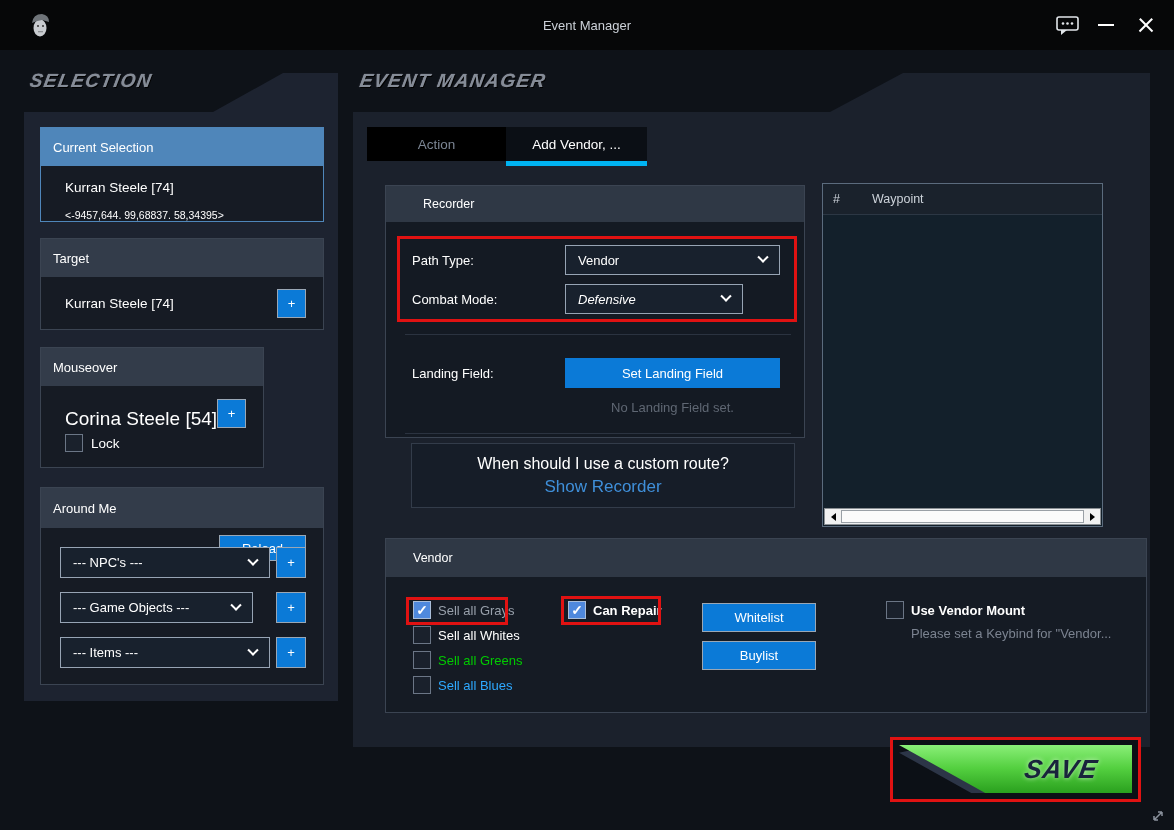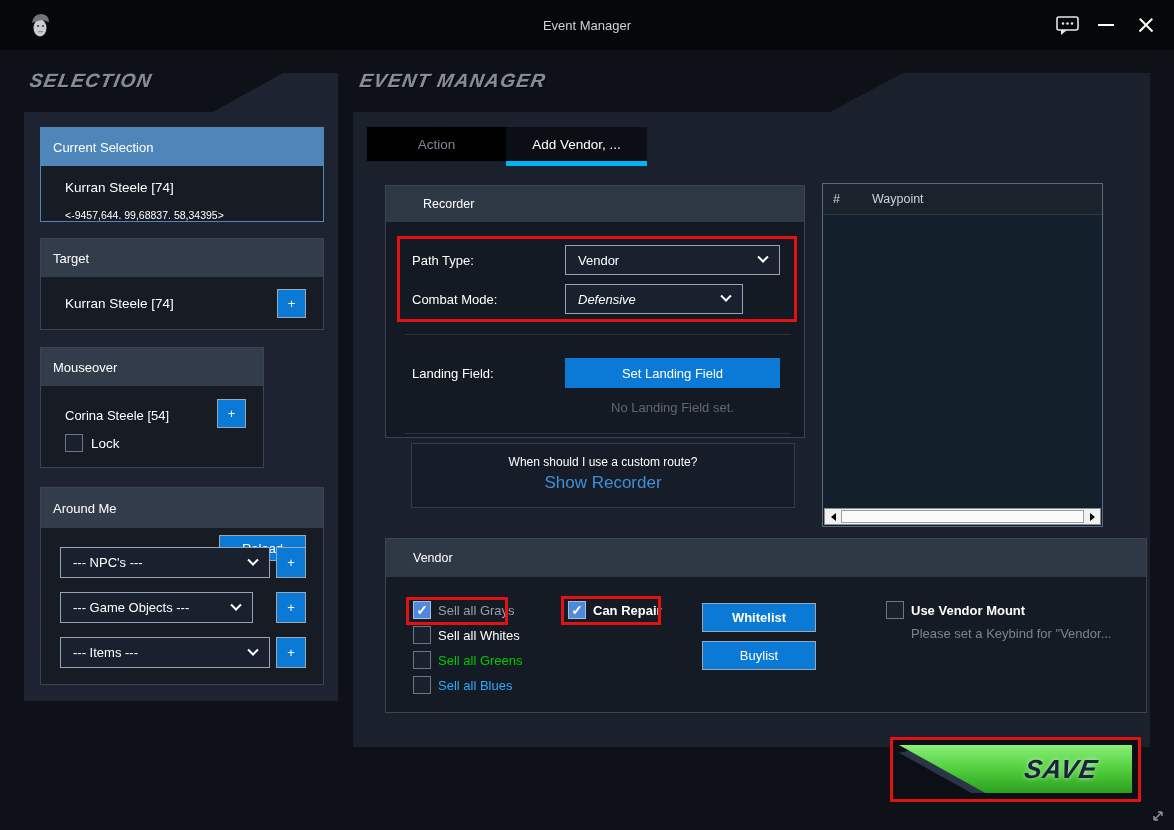--- a/index.html
+++ b/index.html
@@ -148,21 +148,21 @@
     <div class="box-header">Target</div>
     <div style="position:relative; height:53px; display:flex; align-items:center; padding-left:24px;">
       <span style="font-size:13.5px;">Kurran Steele [74]</span>
       <div class="btn-blue" style="position:absolute; right:17px; top:12px; width:29px; height:29px;">+</div>
     </div>
   </div>
 
   <div class="box" style="left:40px; top:347px; width:224px; height:121px;">
     <div class="box-header">Mouseover</div>
     <div style="position:relative;">
-      <div style="position:absolute; left:24px; top:22px; font-size:13px;">Corina Steele [54]</div>
+      <div style="position:absolute; left:24px; top:22px; font-size:19px;">Corina Steele [54]</div>
       <div class="btn-blue" style="position:absolute; right:17px; top:13px; width:29px; height:29px;">+</div>
       <div style="position:absolute; left:24px; top:48px; display:flex; align-items:center; gap:8px;">
         <div class="cb"></div>
         <span style="font-size:13.5px;">Lock</span>
       </div>
     </div>
   </div>
 
   <div class="box" style="left:40px; top:487px; width:284px; height:198px;">
     <div class="box-header" style="height:40px;">
@@ -206,21 +206,21 @@
   </div>
   <div class="annotation" style="left:397px; top:236px; width:400px; height:86px;"></div>
 
   <div class="divider" style="left:405px; top:334px; width:386px;"></div>
   <div class="label13" style="left:412px; top:366px;">Landing Field:</div>
   <div class="btn-blue" style="position:absolute; left:565px; top:358px; width:215px; height:30px; border:none;">Set Landing Field</div>
   <div class="label13 muted" style="left:565px; top:400px; width:215px; text-align:center;">No Landing Field set.</div>
   <div class="divider" style="left:405px; top:433px; width:386px;"></div>
 
   <div class="info-box" style="left:411px; top:443px; width:384px; height:65px;">
-    <div style="font-size:12px; margin-top:11px;text-align:center;">When should I use a custom route?</div>
+    <div style="font-size:16px; margin-top:11px;text-align:center;">When should I use a custom route?</div>
     <div class="link-blue" style="margin-top:4px;">Show Recorder</div>
   </div>
 
   <div class="wp-panel">
     <div class="wp-header">
       <span style="margin-left:10px;">#</span>
       <span style="margin-left:32px;">Waypoint</span>
     </div>
     <div class="wp-body"></div>
     <div class="hscroll">
@@ -255,21 +255,21 @@
     <span style="color: rgb(46, 169, 255);">Sell all Blues</span>
   </div>
   <div class="annotation" style="left:406px; top:597px; width:102px; height:28px;"></div>
 
   <div class="vendor-cb-row" style="left:568px; top:601px; font-weight:600;">
     <div class="cb checked"></div>
     <span>Can Repair</span>
   </div>
   <div class="annotation" style="left:561px; top:596px; width:100px; height:29px;"></div>
 
-  <div class="btn-blue" style="position:absolute; left:702px; top:603px; width:114px; height:29px;font-weight:bold;">Whitelist</div>
+  <div class="btn-blue" style="position:absolute; left:702px; top:603px; width:114px; height:29px;">Whitelist</div>
   <div class="btn-blue" style="position:absolute; left:702px; top:641px; width:114px; height:29px;">Buylist</div>
 
   <div class="vendor-cb-row" style="left:886px; top:601px; font-weight:600;">
     <div class="cb"></div>
     <span>Use Vendor Mount</span>
   </div>
   <div class="label13" style="left:911px; top:626px; color:#7b8390;">Please set a Keybind for "Vendor...</div>
 
   <div class="save-wrap">
     <div class="save-stripe"></div>

